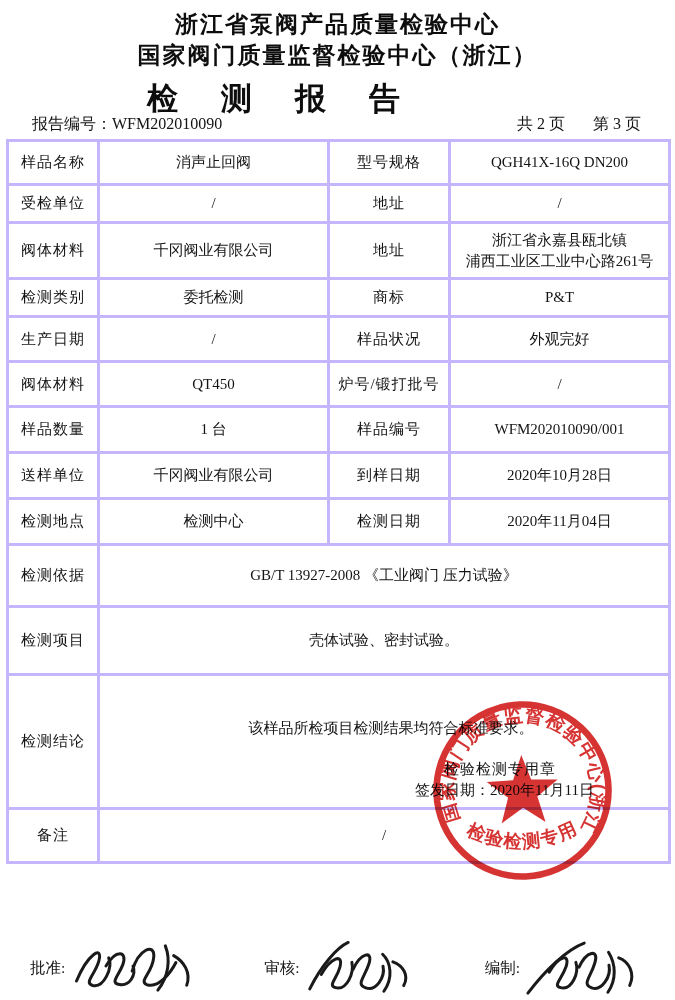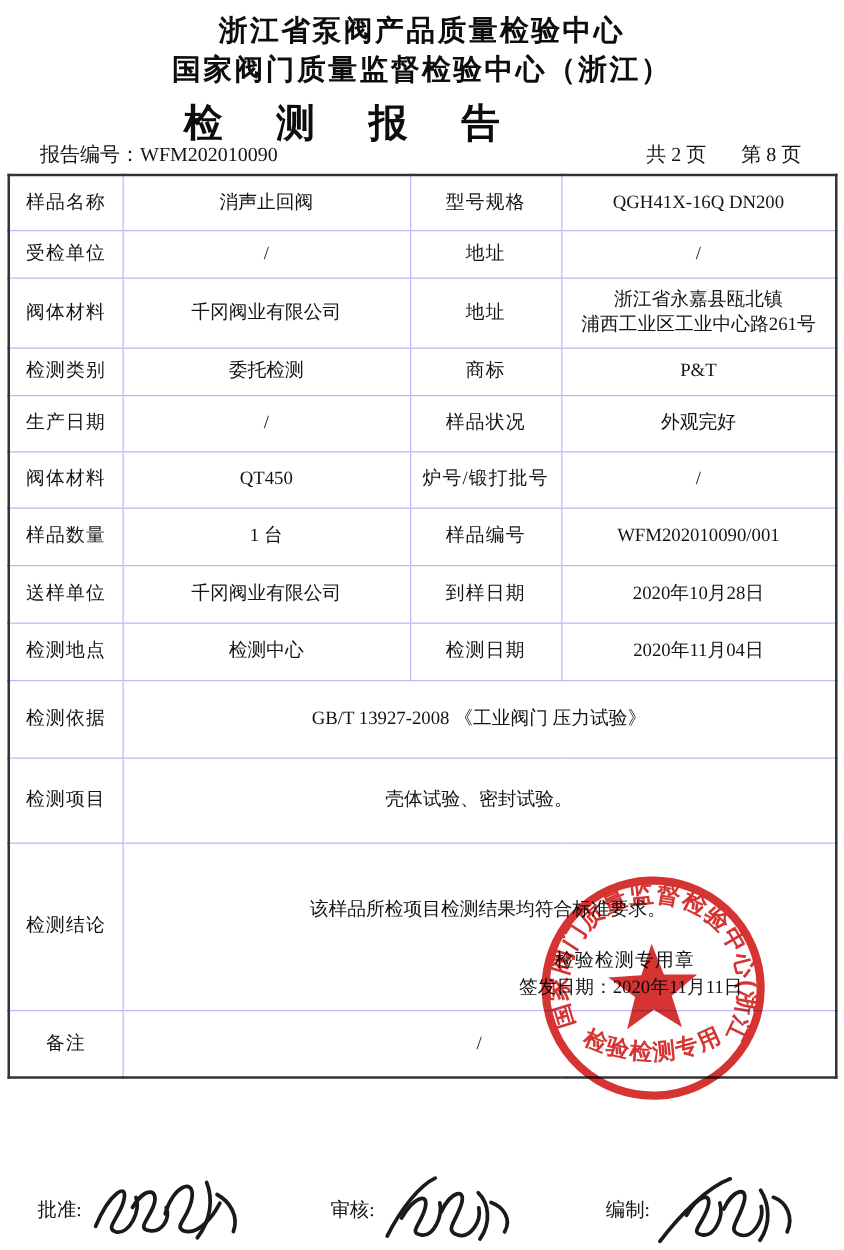--- a/index.html
+++ b/index.html
@@ -29,21 +29,21 @@
   }
   .meta-right span { margin-left:24px; }
   
   table.report {
     position:absolute; top:139px; left:6px; width:662px;
     border-collapse:collapse; table-layout:fixed;
     border:2px solid #333;
     font-size:15px;
   }
   table.report td {
-    border:1px solid #c4b5fd; text-align:center; vertical-align:middle;
+    border:3px solid #c4b5fd; text-align:center; vertical-align:middle;
     padding:2px 4px; line-height:1.35; white-space:pre-line;
   }
   td.lbl { letter-spacing:1px; }
   tr.r1{height:44px} tr.r2{height:56px} tr.r3{height:38px} tr.r4{height:56px}
   tr.r5{height:38px} tr.r6{height:45px} tr.r7{height:45px} tr.r8{height:46px}
   tr.r9{height:46px} tr.r10{height:46px} tr.r11{height:62px} tr.r12{height:68px}
   tr.r13{height:134px} tr.r14{height:54px}
   td.items-val { text-align:left; vertical-align:top; padding:14px 10px 4px 14px; }
   td.conclusion-val { position:relative; text-align:left; vertical-align:top; padding:0; }
   .conclusion-text { margin:14px 0 0 14px; }
@@ -72,21 +72,21 @@
   <div class="org-line l1">浙江省泵阀产品质量检验中心</div>
   <div class="org-line l2">国家阀门质量监督检验中心（浙江）</div>
   <div class="report-title">检　测　报　告</div>
 
   <div class="meta-row">
     <div>
       <span>报告编号：</span><span>WFM202010090</span>
     </div>
     <div class="meta-right">
       <span>共 2 页</span>
-      <span>第 8 页</span>
+      <span>第 3 页</span>
     </div>
   </div>
 
   <table class="report">
     <colgroup>
         <col style="width:91px">
         <col style="width:230px">
         <col style="width:121px">
         <col style="width:220px">
       </colgroup>

